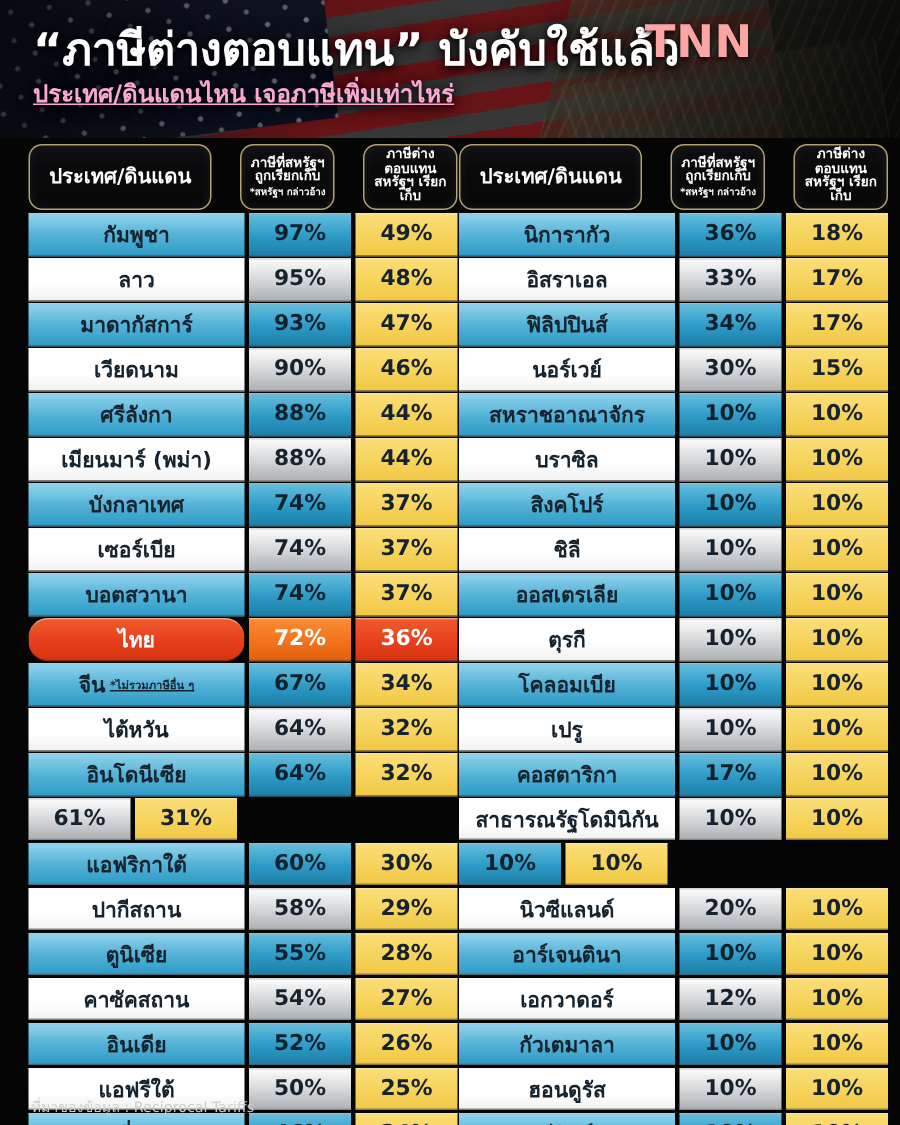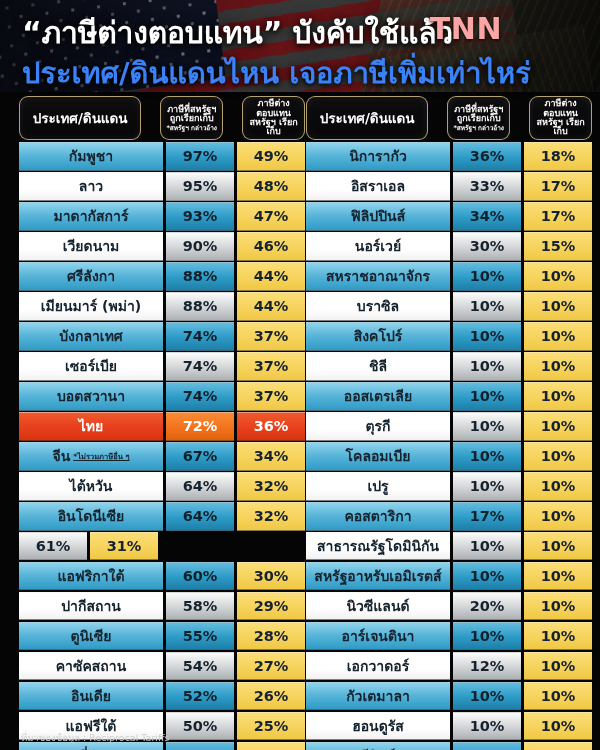--- a/index.html
+++ b/index.html
@@ -54,23 +54,24 @@
   
   #header{position:absolute;left:0;top:0;width:516px;height:95px;z-index:5;}
   .title-1{
     position:absolute;left:22px;top:9px;
     font-size:30px;font-weight:bold;color:#fff;letter-spacing:-.2px;
     text-shadow:0 2px 5px rgba(0,0,0,.95),0 0 14px rgba(0,0,0,.9);
     white-space:nowrap;
   }
   .title-2{
     position:absolute;left:22px;top:50px;
-    font-size:29px;font-weight:bold;color:#3b82f6;
+    font-size:16px;font-weight:bold;color:#f9a8d4;
     text-shadow:0 2px 5px rgba(0,0,0,.95),0 0 14px rgba(0,0,0,.9);
     white-space:nowrap;
+    text-decoration:underline;
   }
   #tnn-logo{
     position:absolute;right:14px;top:11px;
     font-size:30px;font-weight:bold;color:#fca5a5;
     letter-spacing:.5px;font-family:"DejaVu Sans","Liberation Sans",sans-serif;
     text-shadow:0 1px 3px rgba(0,0,0,.9);
   }
 
   
   .table{position:absolute;top:96px;width:286px;z-index:6;}
@@ -110,21 +111,21 @@
   
   .row.blue .c-country{background:linear-gradient(180deg,#8fd3ec 0%,#57b4d8 48%,#2f9bc6 100%);}
   .row.blue .c-num1{background:linear-gradient(180deg,#63bcdd 0%,#2e9cc8 52%,#1d7fa8 100%);color:#10212c;}
   
   .row.white .c-country{background:linear-gradient(180deg,#ffffff 0%,#ffffff 60%,#f2f2f2 100%);}
   .row.white .c-num1{background:linear-gradient(180deg,#fbfbfb 0%,#d2d4d6 55%,#aeb2b5 100%);}
   
   .c-num2{background:linear-gradient(180deg,#fadd76 0%,#f6d35c 55%,#f0c845 100%);}
 
   
-  .row.hl .c-country{background:linear-gradient(180deg,#ef5a2a 0%,#e8401e 50%,#d8330f 100%);color:#fff;}
+  .row.hl .c-country{background:linear-gradient(180deg,#ef5a2a 0%,#e8401e 50%,#d8330f 100%);color:#fff;border-radius:13px;}
   .row.hl .c-num1{background:linear-gradient(180deg,#fb8a33 0%,#f3731d 55%,#e2600d 100%);color:#fff;}
   .row.hl .c-num2{background:linear-gradient(180deg,#ef5a2a 0%,#e8401e 55%,#d8330f 100%);color:#fff;}
 
   
   #footer{
     position:absolute;left:21px;bottom:5px;z-index:7;
     font-size:9.5px;color:#cfcfcf;
   }
 </style>
 </head>
@@ -413,23 +414,20 @@
         <div class="c-num c-num2">10%</div>
       </div>
       <div class="row white">
         <div class="c-country">
           <span>สาธารณรัฐโดมินิกัน</span>
         </div>
         <div class="c-num c-num1">10%</div>
         <div class="c-num c-num2">10%</div>
       </div>
       <div class="row blue">
-        <div class="c-country">
-          <span>สหรัฐอาหรับเอมิเรตส์</span>
-        </div>
         <div class="c-num c-num1">10%</div>
         <div class="c-num c-num2">10%</div>
       </div>
       <div class="row white">
         <div class="c-country">
           <span>นิวซีแลนด์</span>
         </div>
         <div class="c-num c-num1">20%</div>
         <div class="c-num c-num2">10%</div>
       </div>

